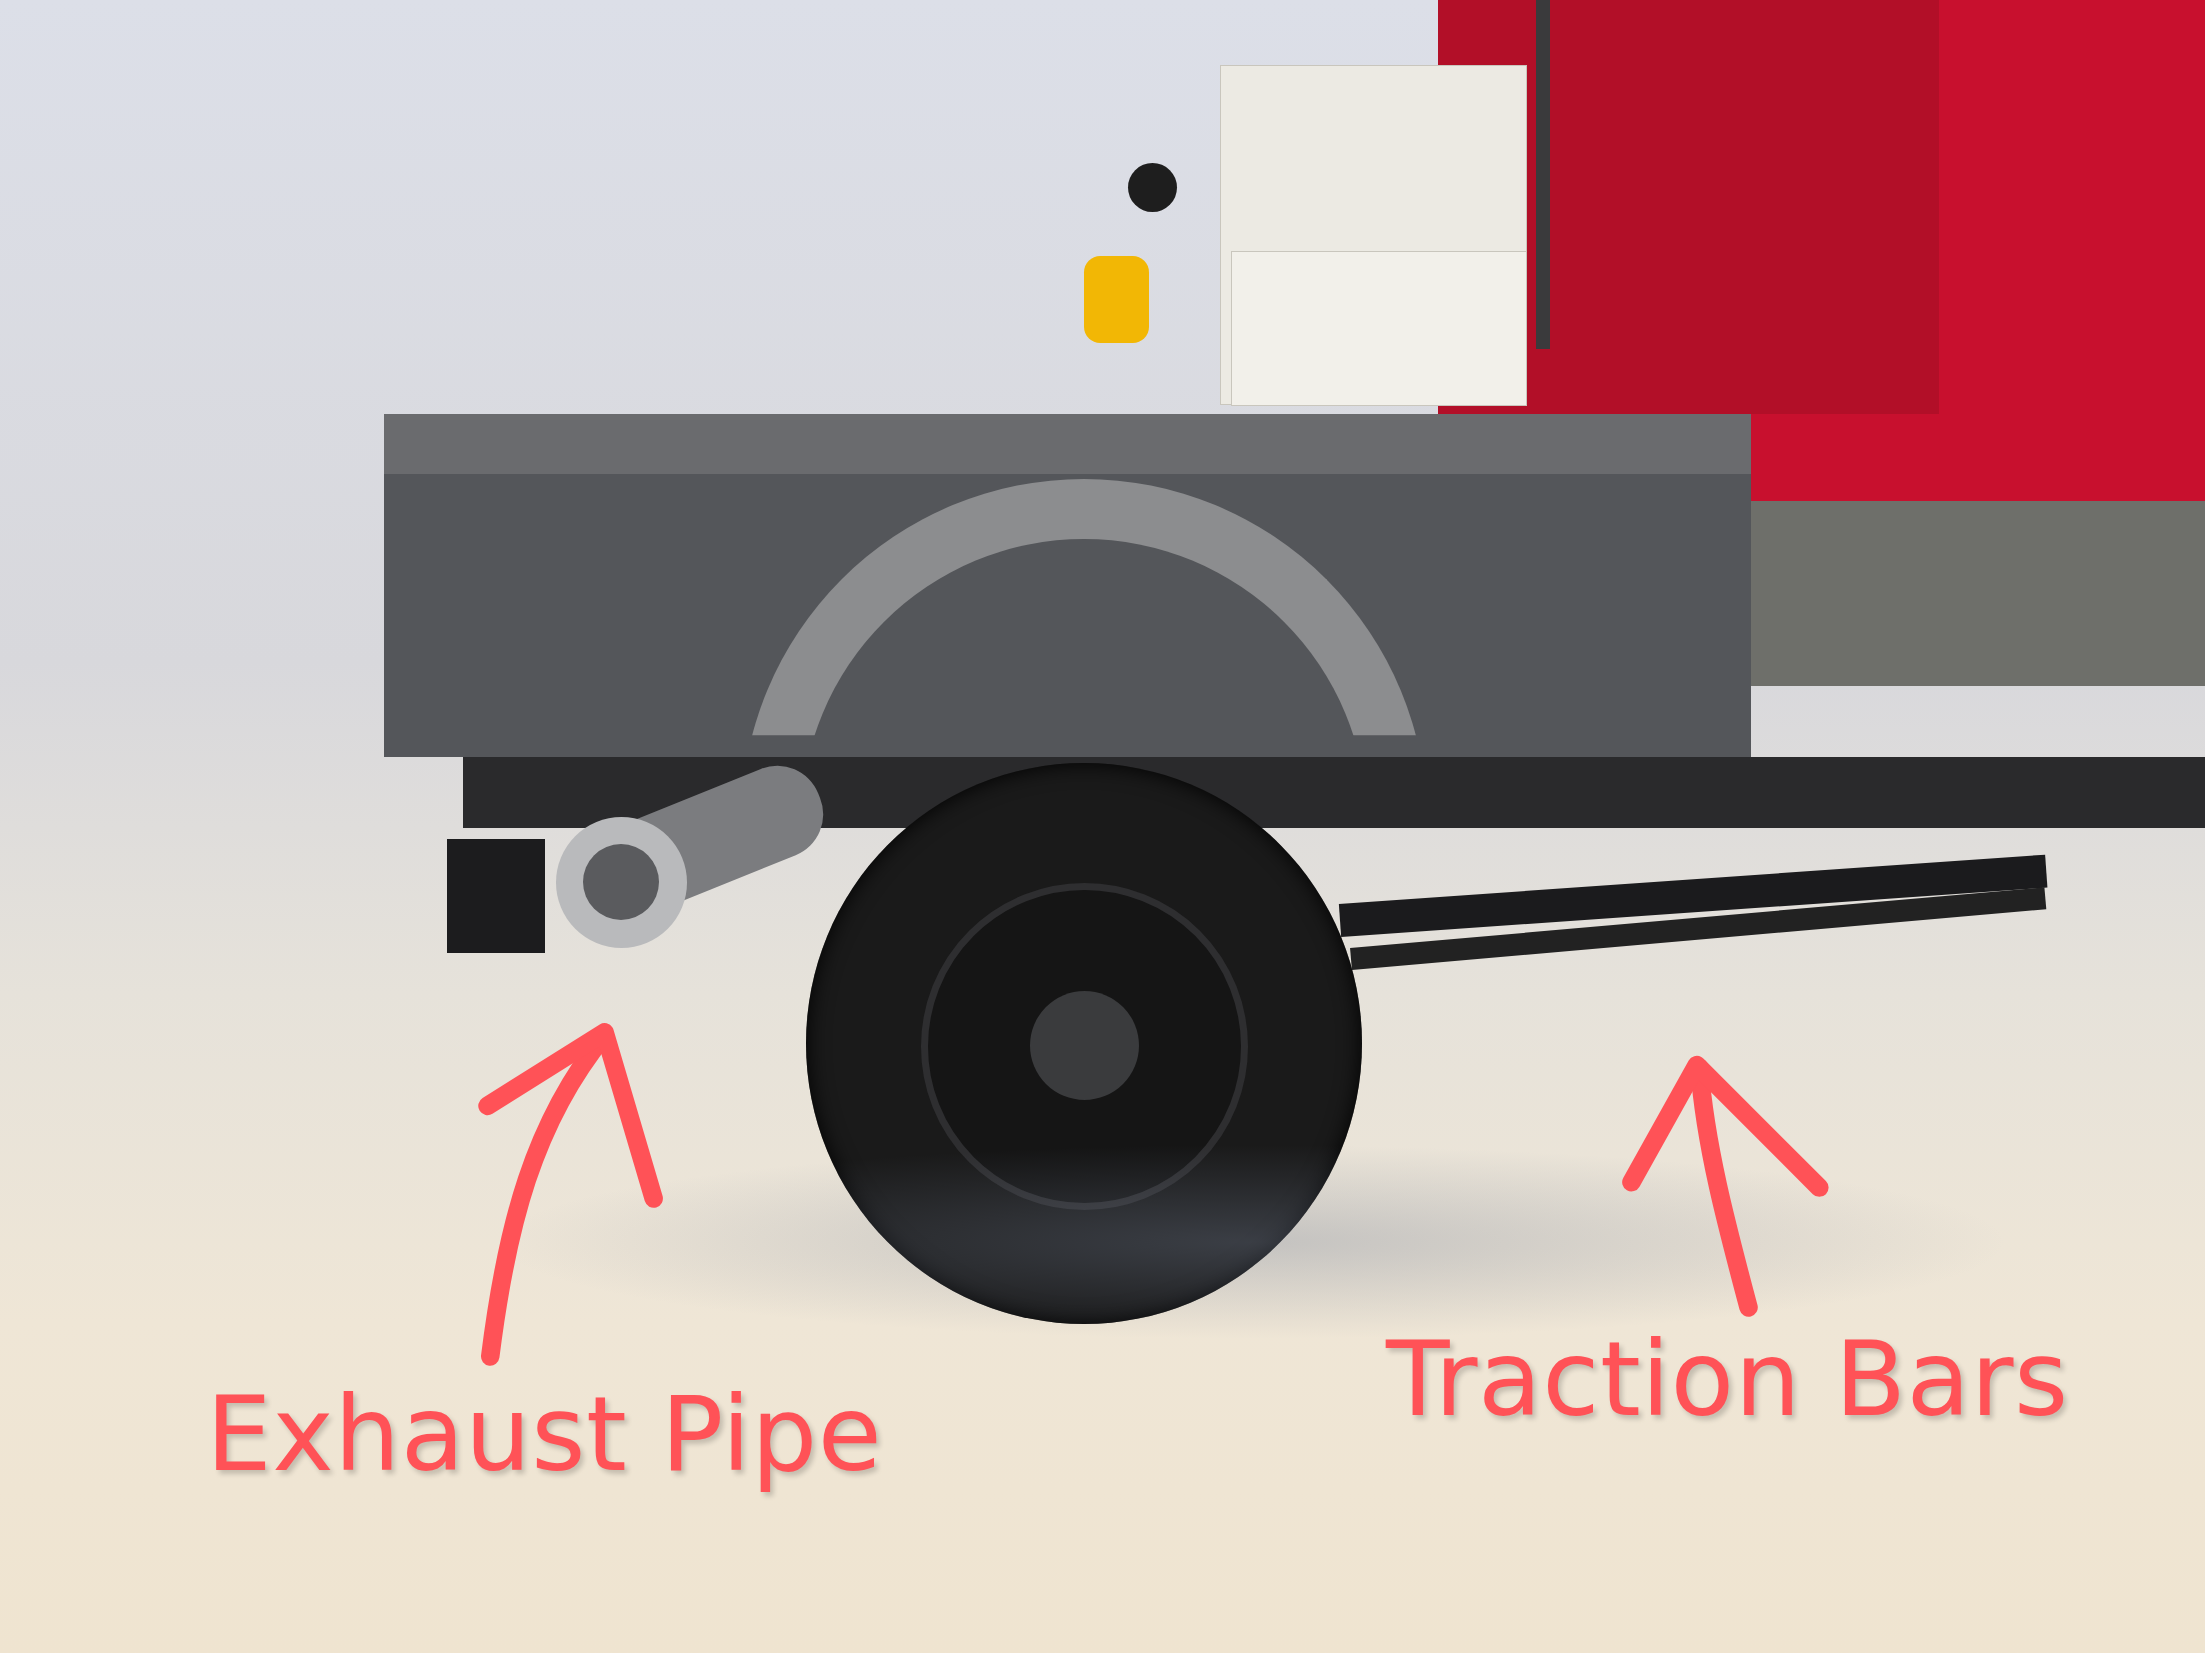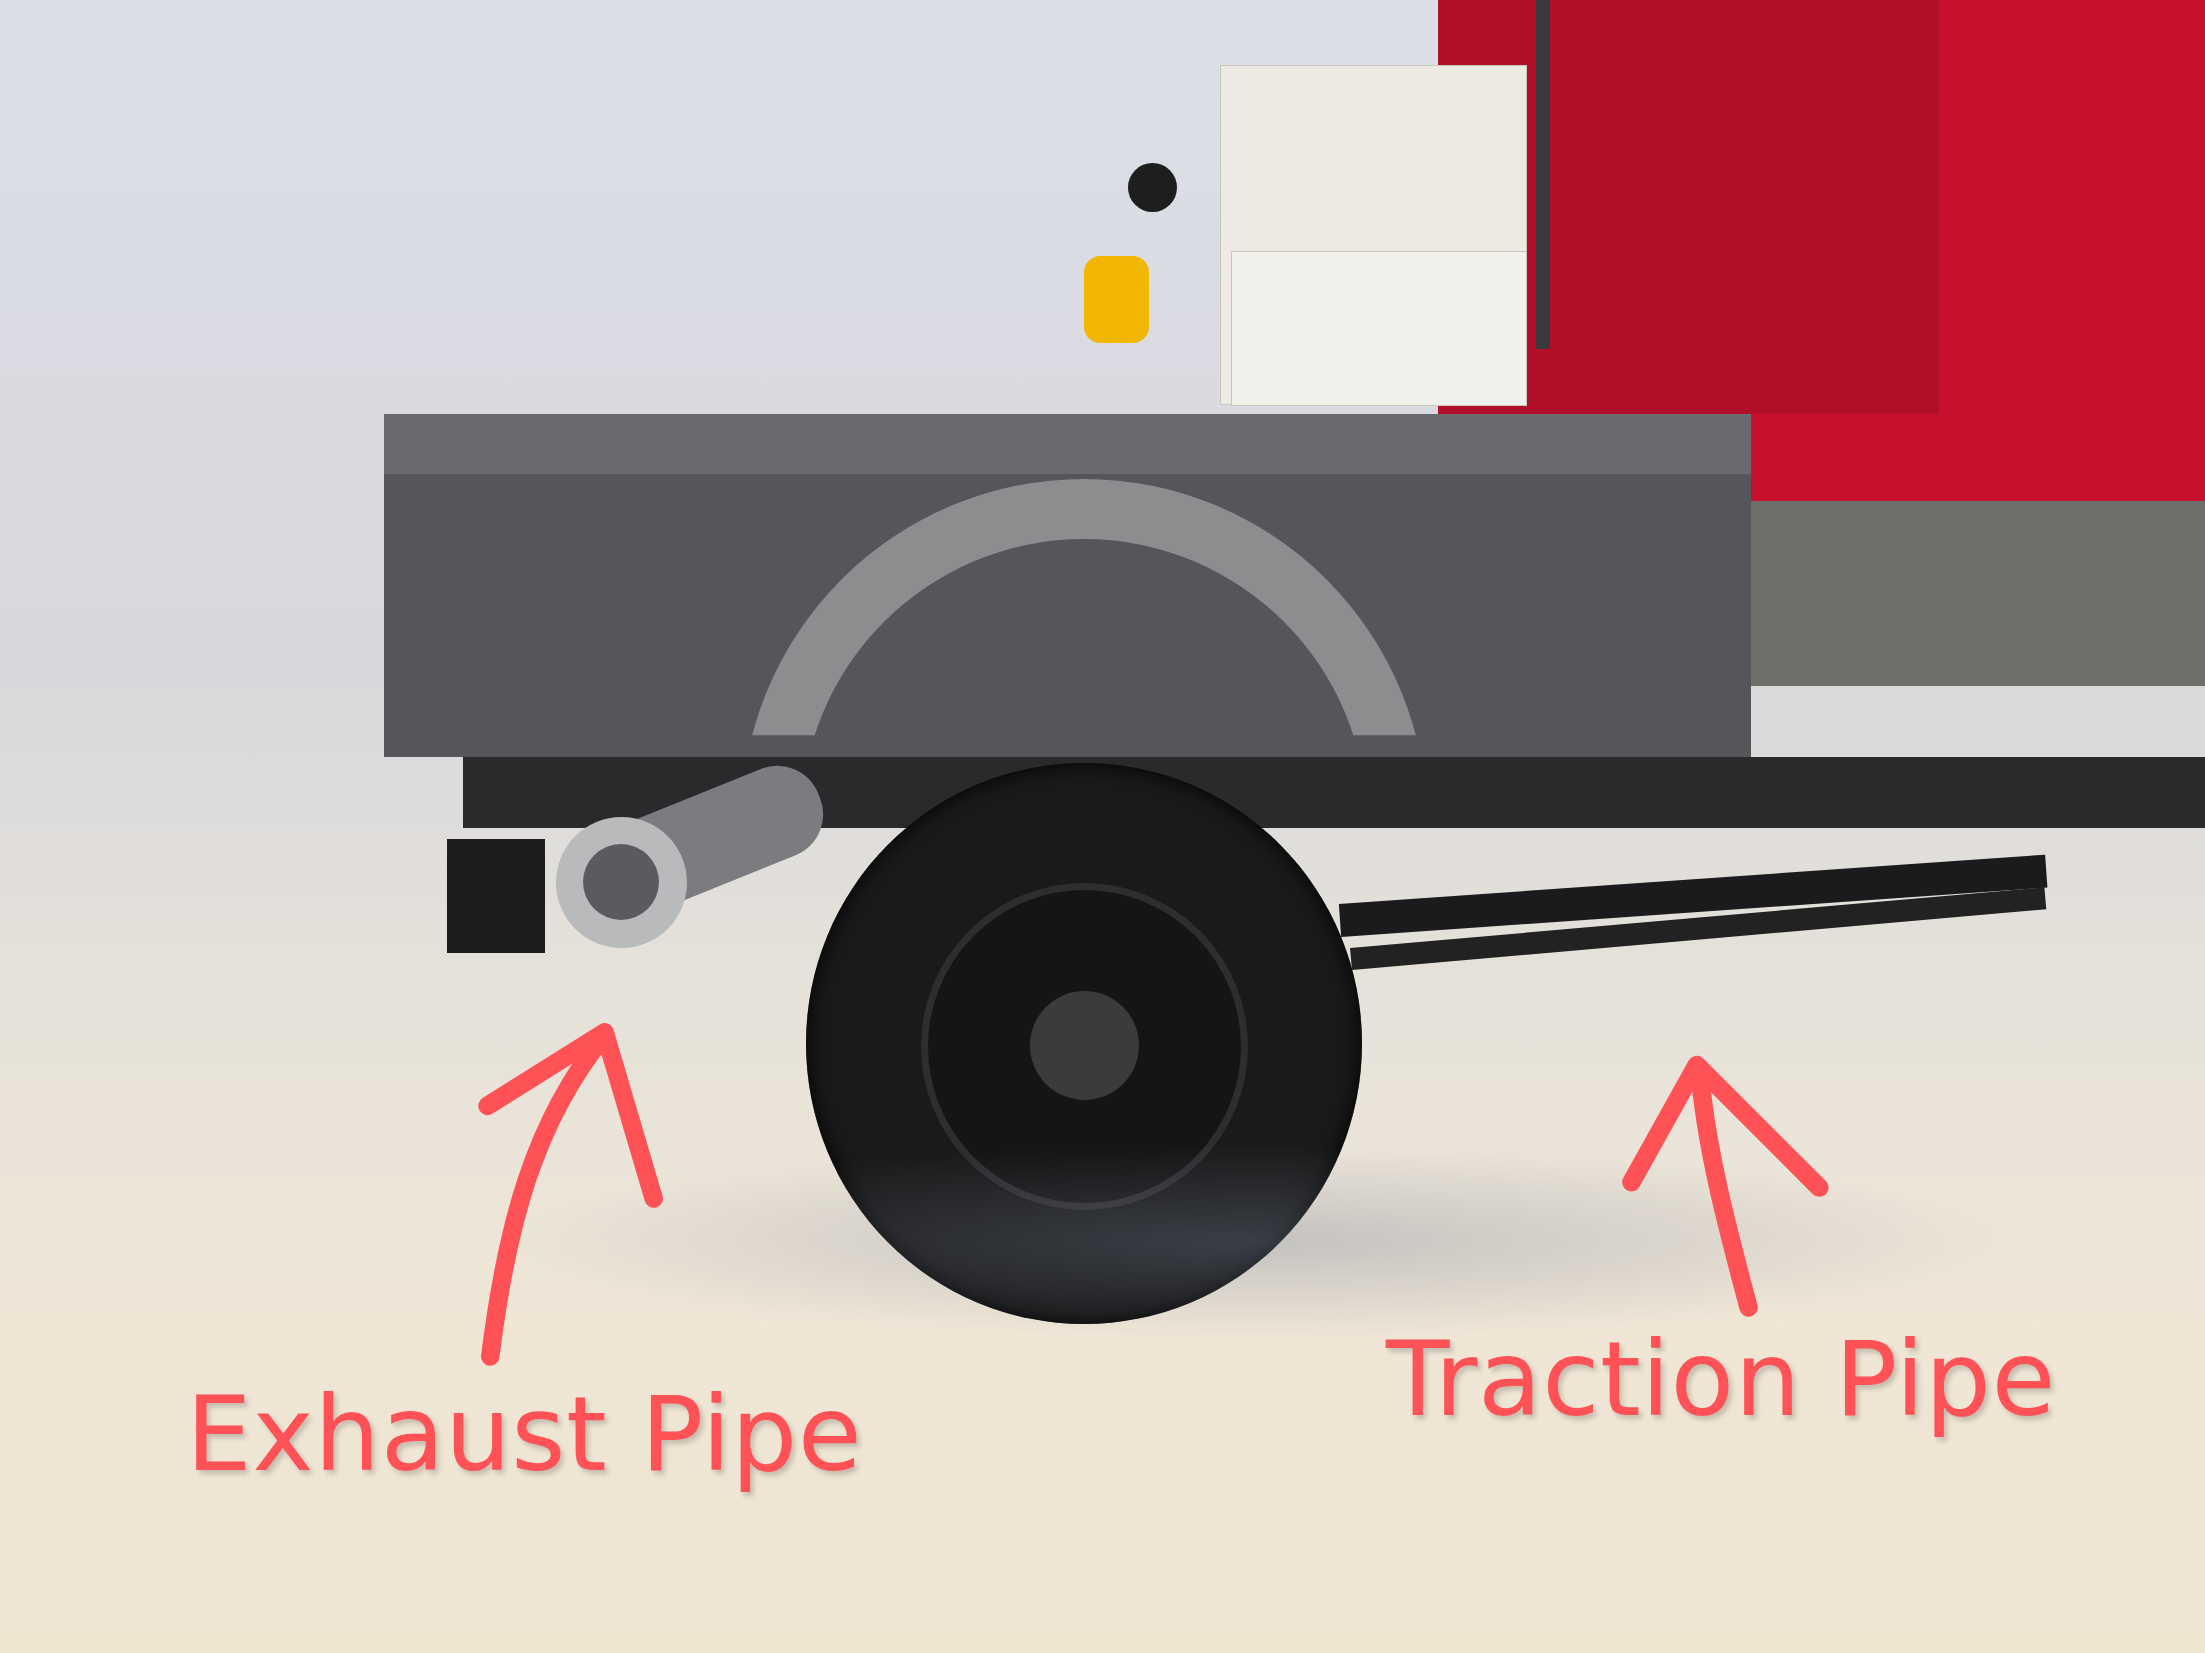--- a/index.html
+++ b/index.html
@@ -55,15 +55,15 @@
 
 <svg width="2205" height="1654" viewBox="0 0 4048 3036">
   <g stroke="#ff5257" stroke-width="34" fill="none" stroke-linecap="round" stroke-linejoin="round">
     <path d="M900 2490 C 930 2250, 980 2060, 1110 1900"></path>
     <path d="M895 2030 L 1110 1895 L 1200 2200"></path>
     <path d="M3210 2400 C 3170 2250, 3130 2100, 3120 1960"></path>
     <path d="M2995 2170 L 3115 1955 L 3340 2180"></path>
   </g>
 </svg>
 
-<div class="label" style="left:186px;top:1373px;">Exhaust Pipe</div>
-<div class="label" style="left:1386px;top:1318px;">Traction Pipe</div>
+<div class="label" style="left:206px;top:1373px;">Exhaust Pipe</div>
+<div class="label" style="left:1386px;top:1318px;">Traction Bars</div>
 
 
 </body></html>

